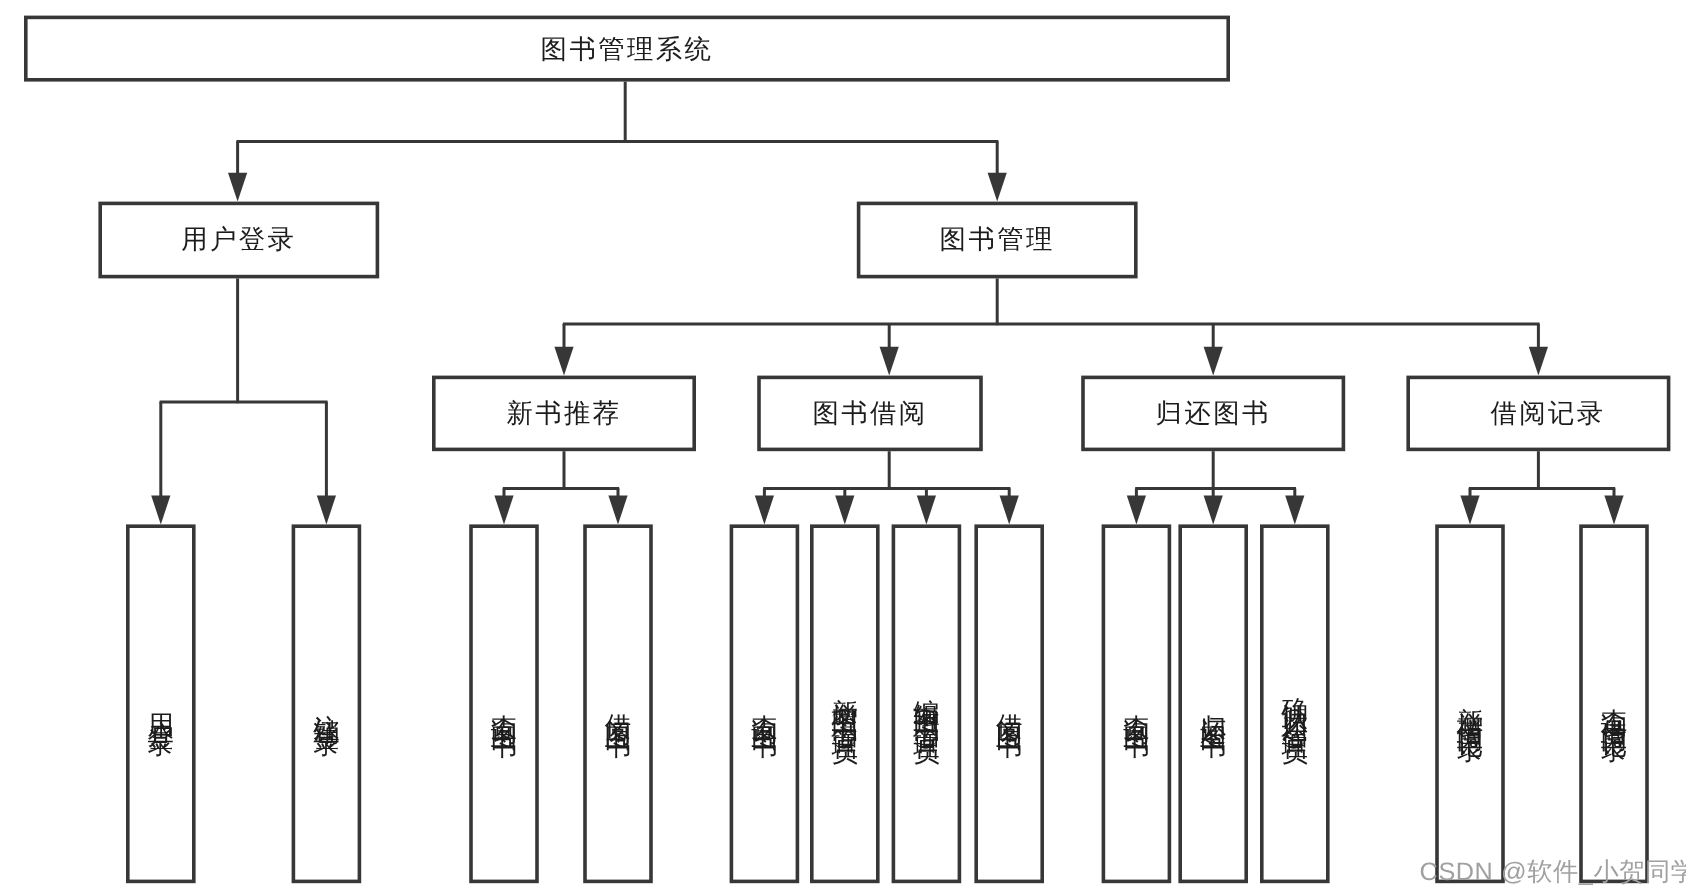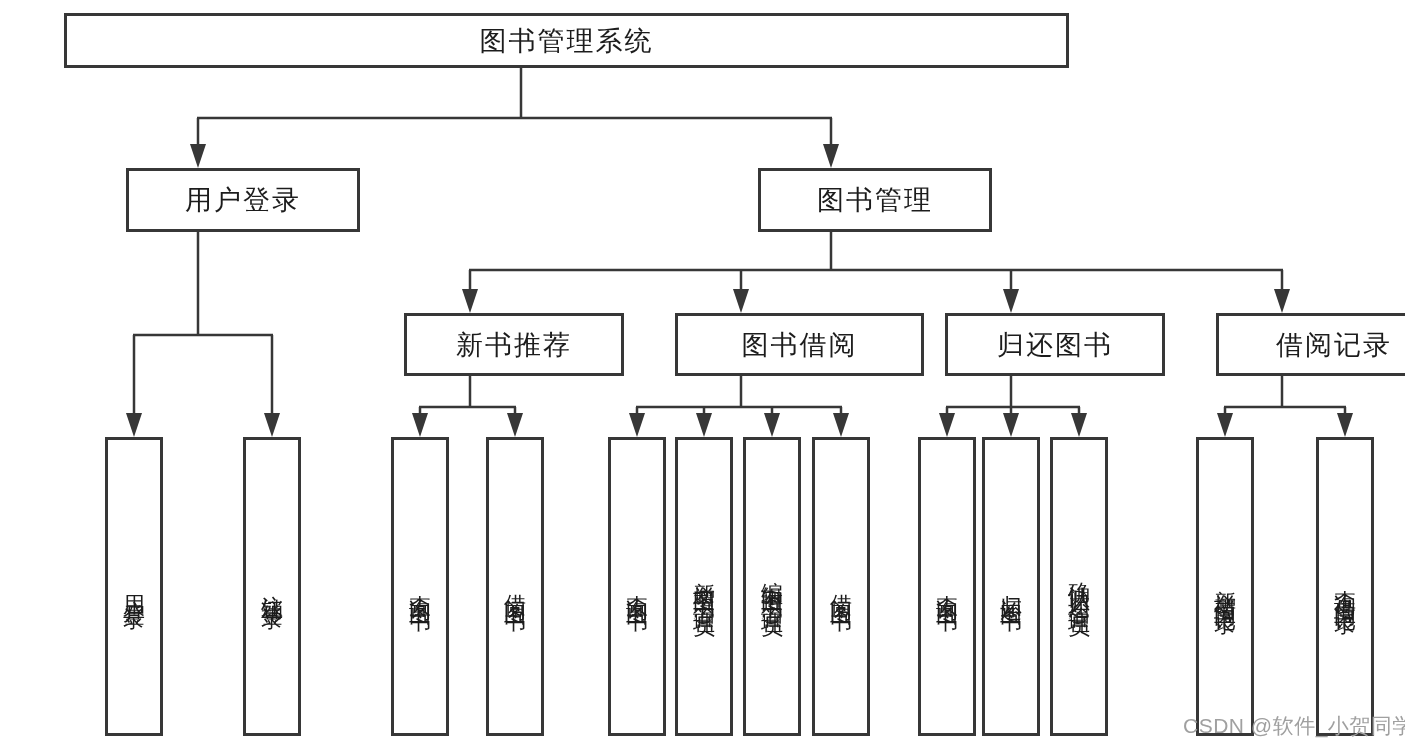--- a/index.html
+++ b/index.html
@@ -10,21 +10,21 @@
     color:#1c1c1c;
   }
   .connectors { position:absolute; left:0; top:0; width:1405px; height:747px; }
   .connectors line { stroke:#373737; stroke-width:2.5; }
   .connectors polygon { fill:#373737; }
   .node {
     position:absolute; box-sizing:border-box;
     background:#ffffff; border:3px solid #373737;
     display:flex; align-items:center; justify-content:center;
   }
-  .node.h { font-size:27px; letter-spacing:2px; white-space:nowrap;margin-left:44px; }
+  .node.h { font-size:22px; letter-spacing:2px; white-space:nowrap; }
   .node.v .vlabel {
     writing-mode:vertical-rl; text-orientation:mixed;
     font-size:22px; line-height:1; letter-spacing:5px; white-space:nowrap;
   }
   .watermark {
     position:absolute; left:1183px; top:712px;
     font-size:21px; color:#a0a0a0; letter-spacing:0.5px; white-space:nowrap;
   }
 </style>
 </head>
@@ -115,21 +115,21 @@
   <div class="node h" style="left:82px; top:168px; width:234px; height:64px;">
     <span>用户登录</span>
   </div>
   <div class="node h" style="left:714px; top:168px; width:234px; height:64px;">
     <span>图书管理</span>
   </div>
 
   <div class="node h" style="left:360px; top:313px; width:220px; height:63px;">
     <span>新书推荐</span>
   </div>
-  <div class="node h" style="left:631px; top:313px; width:249px; height:63px;">
+  <div class="node h" style="left:631px; top:313px; width:188px; height:63px;">
     <span>图书借阅</span>
   </div>
   <div class="node h" style="left:901px; top:313px; width:220px; height:63px;">
     <span>归还图书</span>
   </div>
   <div class="node h" style="left:1172px; top:313px; width:220px; height:63px;padding-left:16px;">
     <span>借阅记录</span>
   </div>
 
   <div class="node v" style="left:105px; top:437px; width:58px; height:299px;">

